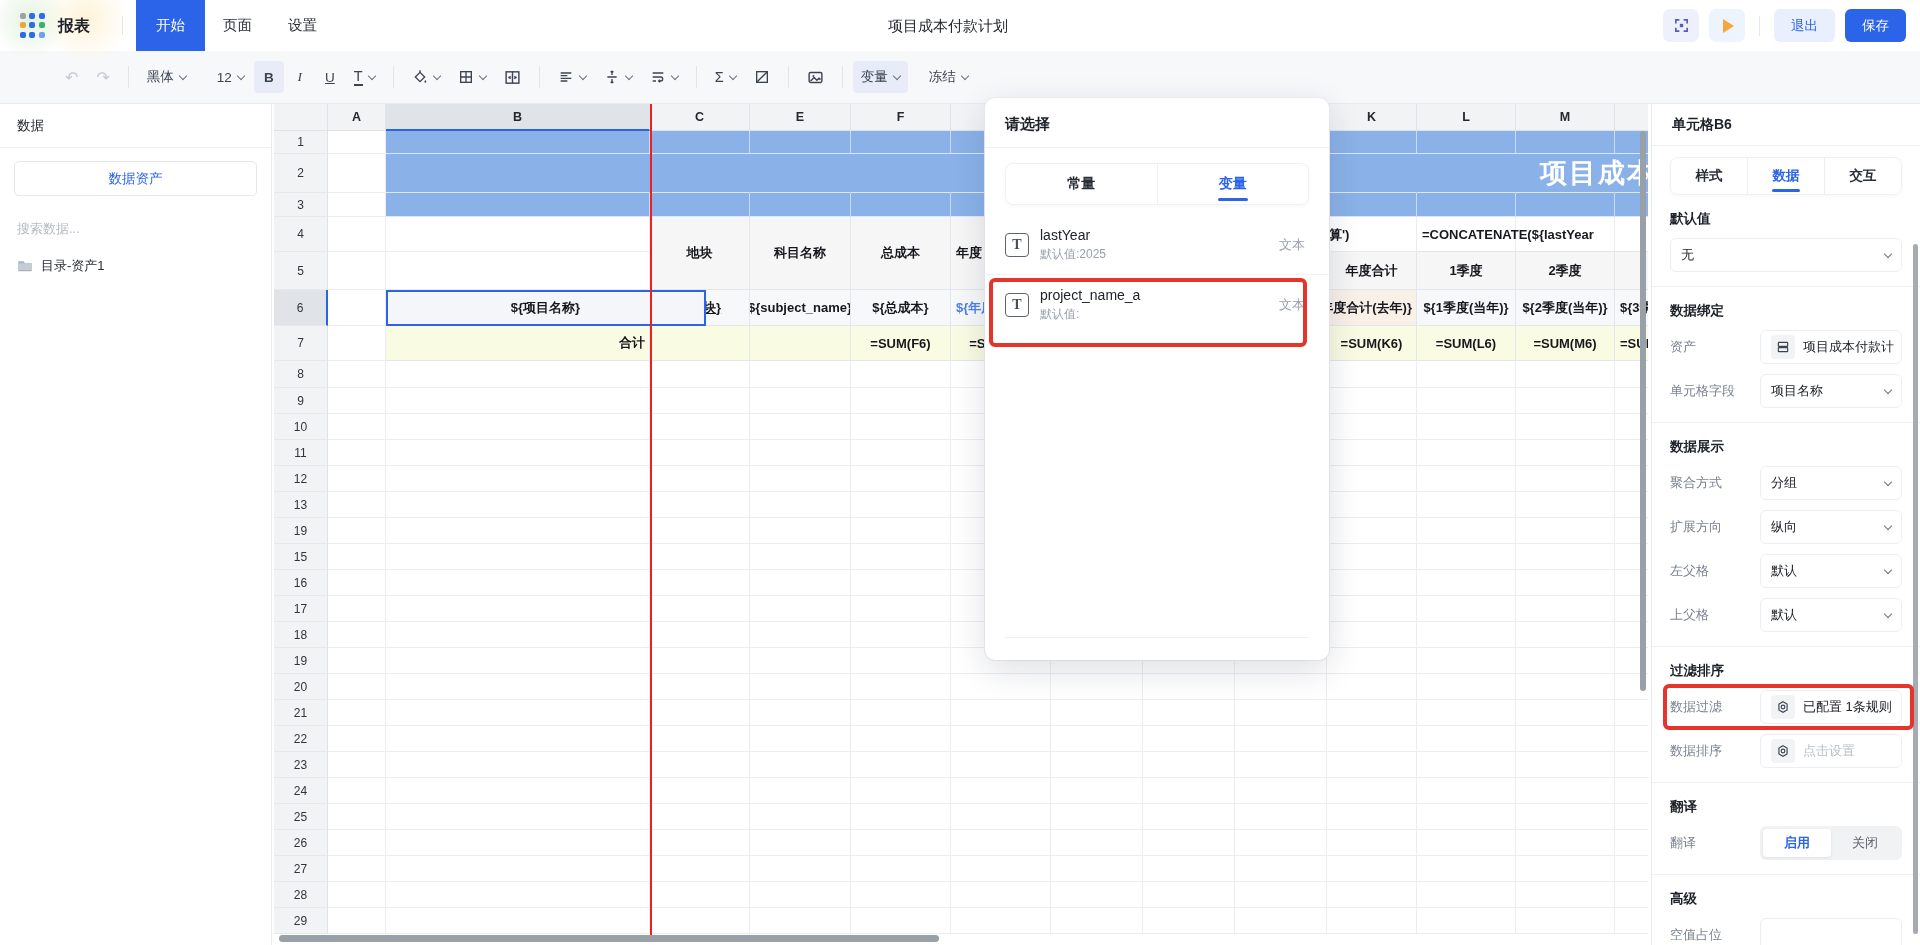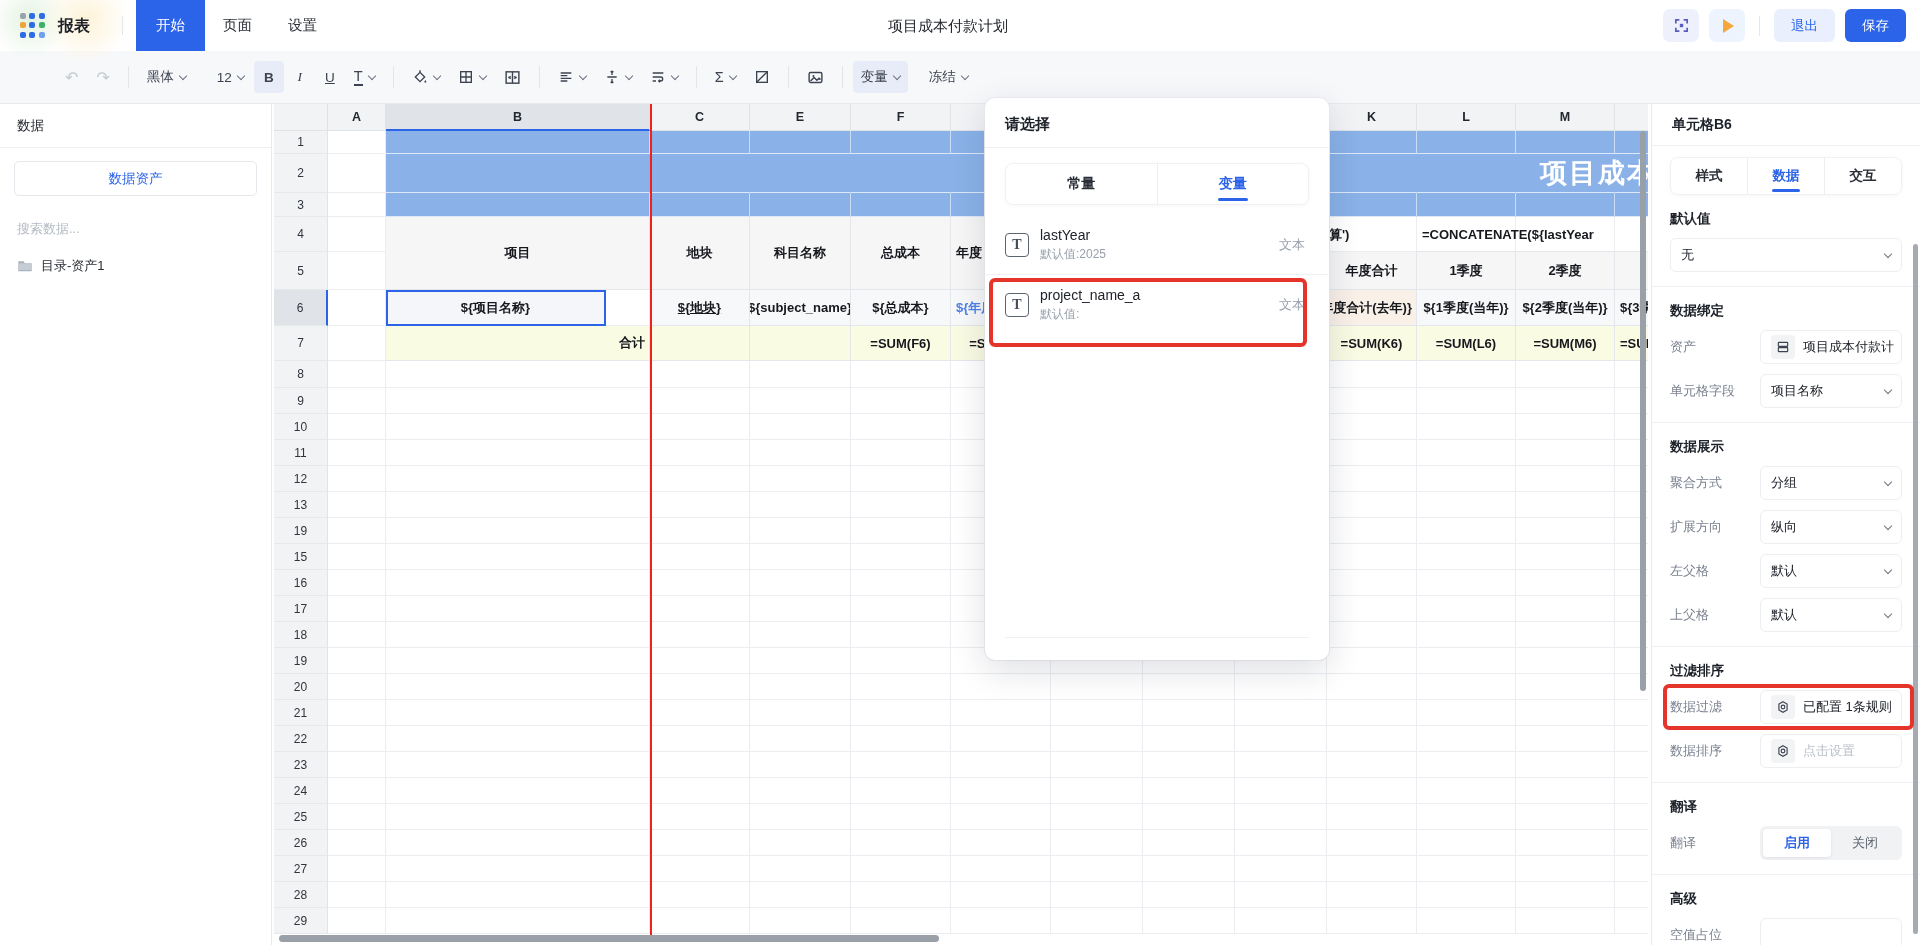--- a/index.html
+++ b/index.html
@@ -701,31 +701,30 @@
     <div class="bcell" style="left: 577px; top: 804px; width: 100px; height: 26px;"></div>
     <div class="bcell" style="left: 677px; top: 804px; width: 100px; height: 26px;"></div>
     <div class="bcell" style="left: 777px; top: 804px; width: 92px; height: 26px;"></div>
     <div class="bcell" style="left: 869px; top: 804px; width: 92px; height: 26px;"></div>
     <div class="bcell" style="left: 961px; top: 804px; width: 92px; height: 26px;"></div>
     <div class="bcell" style="left: 1053px; top: 804px; width: 90px; height: 26px;"></div>
     <div class="bcell" style="left: 1143px; top: 804px; width: 99px; height: 26px;"></div>
     <div class="bcell" style="left: 1242px; top: 804px; width: 99px; height: 26px;"></div>
     <div class="bcell" style="left: 1341px; top: 804px; width: 100px; height: 26px;"></div>
     <div class="sheet-title" style="left: 1266px; top: 50px; height: 39px; line-height: 39px;">项目成本付款计划</div>
-    <div class="cell hdr" style="left: 112px; top: 113px; width: 264px; height: 73px;">项目</div>
     <div class="cell hdr" style="left: 376px; top: 113px; width: 100px; height: 73px;">地块</div>
     <div class="cell hdr" style="left: 476px; top: 113px; width: 101px; height: 73px;">科目名称</div>
     <div class="cell hdr" style="left: 577px; top: 113px; width: 100px; height: 73px;">总成本</div>
     <div class="cell hdr left" style="left: 677px; top: 113px; width: 100px; height: 73px;">年度</div>
     <div class="cell left" style="left: 1143px; top: 113px; width: 298px; height: 35px;">=CONCATENATE(${lastYear</div>
     <div class="cell hdr" style="left: 1053px; top: 148px; width: 90px; height: 38px;">年度合计</div>
     <div class="cell hdr" style="left: 1143px; top: 148px; width: 99px; height: 38px;">1季度</div>
     <div class="cell hdr" style="left: 1242px; top: 148px; width: 99px; height: 38px;">2季度</div>
     <div class="cell hdr" style="left: 1341px; top: 148px; width: 100px; height: 38px;"></div>
-    <div class="cell data selected" style="left: 112px; top: 186px; width: 220px; height: 36px;">${项目名称}</div>
+    <div class="cell data selected" style="left: 112px; top: 186px; width: 320px; height: 36px;">${项目名称}</div>
     <div class="cell data" style="left: 376px; top: 186px; width: 100px; height: 36px; text-decoration: underline;">${地块}</div>
     <div class="cell data" style="left: 476px; top: 186px; width: 101px; height: 36px;">${subject_name}</div>
     <div class="cell data" style="left: 577px; top: 186px; width: 100px; height: 36px;">${总成本}</div>
     <div class="cell data var left" style="left: 677px; top: 186px; width: 100px; height: 36px;">${年度</div>
     <div class="cell data beige right" style="left: 1053px; top: 186px; width: 90px; height: 36px;">${年度合计(去年)}</div>
     <div class="cell data" style="left: 1143px; top: 186px; width: 99px; height: 36px;">${1季度(当年)}</div>
     <div class="cell data" style="left: 1242px; top: 186px; width: 99px; height: 36px;">${2季度(当年)}</div>
     <div class="cell data left" style="left: 1341px; top: 186px; width: 100px; height: 36px;">${3季度(当年)}</div>
     <div class="cell sum right" style="left: 112px; top: 222px; width: 264px; height: 35px;">合计</div>
     <div class="cell sum" style="left: 376px; top: 222px; width: 100px; height: 35px;"></div>

